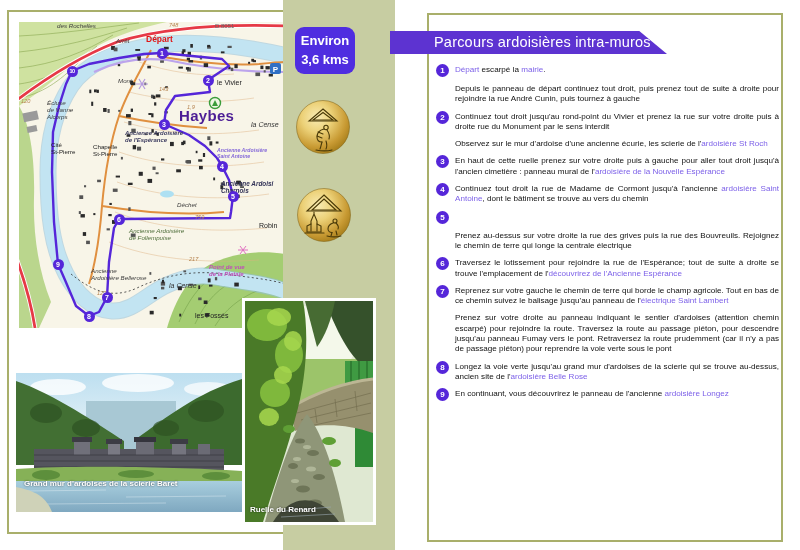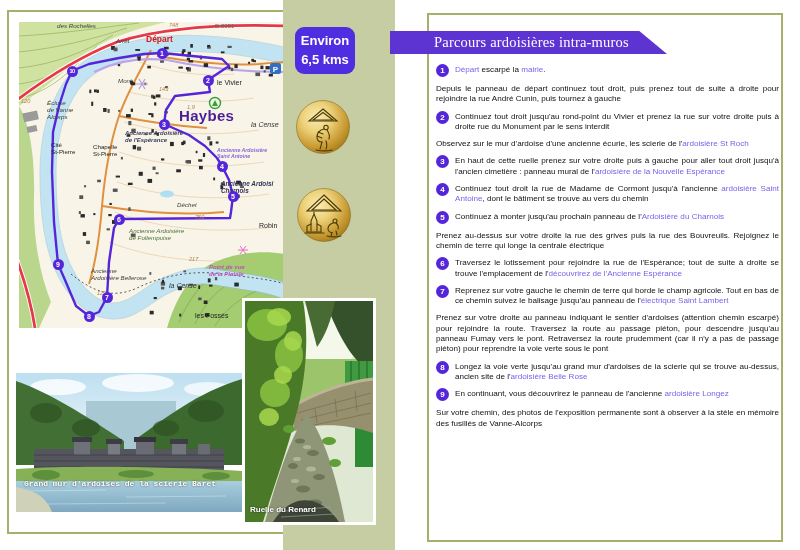--- a/index.html
+++ b/index.html
@@ -6,21 +6,21 @@
   html,body { width:800px; height:550px; }
   body { position:relative; background:#ffffff; font-family:"Liberation Sans",sans-serif; overflow:hidden; }
 
   
   .strip { position:absolute; left:283px; top:0; width:112px; height:550px; background:#c7cda2; z-index:3; }
   .left-panel { position:absolute; left:7px; top:10px; width:383px; height:524px; border:2px solid #a9af6b; background:#fff; z-index:1; }
   .right-panel { position:absolute; left:427px; top:13px; width:356px; height:529px; border:2px solid #a9af6b; background:#fff; z-index:2; }
 
   .banner { position:absolute; left:390px; top:31px; width:277px; height:23px; background:#5d33d1; z-index:6;
             clip-path:polygon(0 0, 90% 0, 100% 100%, 0 100%); }
-  .banner span { display:block; color:#fff; font-family:Liberation Serif, serif; font-size:14.5px; line-height:23px; padding-left:44px; letter-spacing:.2px; white-space:nowrap; }
+  .banner span { display:block; color:#fff; font-family:Liberation Sans, sans-serif; font-size:14.5px; line-height:23px; padding-left:44px; letter-spacing:.2px; white-space:nowrap; }
 
   .dist-badge { position:absolute; left:295px; top:27px; width:60px; height:47px; background:#4f2de0; border-radius:9px; z-index:5;
                 color:#fff; font-weight:bold; font-size:13px; text-align:center; display:flex; flex-direction:column; justify-content:center; line-height:1.45; }
 
   .medallion { position:absolute; width:54px; height:54px; z-index:5; }
   .med1 { left:296px; top:100px; } .med2 { left:297px; top:188px; }
 
   
   .map-wrap { position:absolute; left:19px; top:22px; width:266px; height:306px; z-index:2; overflow:hidden; }
   .map-wrap svg { position:absolute; left:0; top:0; }
@@ -41,32 +41,32 @@
   .s-fuch { font-size:6px; font-style:italic; font-weight:bold; color:#c050b8; }
   .rb { position:absolute; width:11px; height:11px; border-radius:50%; background:#5526d9; color:#fff;
         font-size:7px; font-weight:bold; text-align:center; line-height:11px; }
   .rb.two { font-size:5.5px; letter-spacing:-.5px; }
 
   
   .photo-bottom { position:absolute; left:16px; top:373px; width:226px; height:139px; z-index:2; }
   .photo-vert { position:absolute; left:242px; top:298px; width:134px; height:227px; background:#fff; padding:3px; z-index:4; }
   .photo-vert .inner { position:relative; width:128px; height:221px; overflow:hidden; }
   .caption { position:absolute; color:#fff; font-weight:bold; font-size:8px; text-shadow:0 0 2px rgba(0,0,0,.7); white-space:nowrap; }
-  .cap-b { left:8px; bottom:24px;font-family:Liberation Mono, monospace; }
+  .cap-b { left:8px; bottom:24px; }
   .cap-v { left:5px; bottom:8px; }
 
   
   .steps { position:absolute; left:7px; top:50px; width:343px; }
   .block { margin-bottom:7px; }
   .step { display:flex; }
   .stepnum { flex:0 0 13px; width:13px; height:13px; border-radius:50%; background:#5526d9; color:#fff;
              font-size:8px; font-weight:bold; text-align:center; line-height:13px; margin-right:6px; margin-top:-1px; }
   .stepnum.two { font-size:6.5px; letter-spacing:-.3px; }
   .steptext, .para { font-size:8.1px; line-height:10.3px; color:#111; text-align:justify; }
-  .para { }
+  .para { margin-left:19px; }
   .lk { color:#7b5fe8; }
 </style>
 </head>
 <body>
 
 <div class="strip"></div>
 
 <div class="left-panel"></div>
 
 <div class="map-wrap">
@@ -387,21 +387,21 @@
       <div class="rb" style="left: 94.5px; top: 191.5px;">6</div>
       <div class="rb" style="left: 82.5px; top: 269.5px;">7</div>
       <div class="rb" style="left: 64.5px; top: 288.5px;">8</div>
       <div class="rb" style="left: 33.5px; top: 236.5px;">9</div>
       <div class="rb two" style="left: 47.5px; top: 43.5px;">10</div>
     </div>
 </div>
 
 <div class="dist-badge">
   <span>Environ</span>
-  <span>6,5 kms</span>
+  <span>3,6 kms</span>
 </div>
 
 <div class="medallion med1">
   <svg width="54" height="54" viewBox="0 0 54 54">
     <defs>
       <radialGradient id="goldg1" cx="38%" cy="32%" r="80%">
         <stop offset="0%" stop-color="#f9ecb4"></stop>
           <stop offset="35%" stop-color="#ecd178"></stop>
         <stop offset="70%" stop-color="#c89a33"></stop>
           <stop offset="100%" stop-color="#96700f"></stop>
@@ -591,35 +591,33 @@
       <div class="block step">
         <div class="stepnum">3</div>
         <div class="steptext"><span>En haut de cette ruelle prenez sur votre droite puis à gauche pour aller tout droit jusqu'à l'ancien cimetière : panneau mural de l'</span><span class="lk">ardoisière de la Nouvelle Espérance</span></div>
       </div>
       <div class="block step">
         <div class="stepnum">4</div>
         <div class="steptext"><span>Continuez tout droit la rue de Madame de Cormont jusqu'à l'ancienne </span><span class="lk">ardoisière Saint Antoine</span><span>, dont le bâtiment  se trouve au vers du chemin</span></div>
       </div>
       <div class="block step">
         <div class="stepnum">5</div>
-        <div class="steptext"><span>Continuez à monter jusqu'au prochain panneau de l'</span><span class="lk">Ardoisière du Charnois</span></div>
       </div>
       <div class="block para"><span>Prenez au-dessus sur votre droite la rue des grives puis la rue des Bouvreuils. Rejoignez le chemin de terre qui longe la centrale électrique</span></div>
       <div class="block step">
         <div class="stepnum">6</div>
         <div class="steptext"><span>Traversez le lotissement pour rejoindre la rue de l'Espérance; tout de suite à droite se trouve l'emplacement de l'</span><span class="lk">découvrirez de l'Ancienne Espérance</span></div>
       </div>
       <div class="block step">
         <div class="stepnum">7</div>
         <div class="steptext"><span>Reprenez sur votre gauche le chemin de terre qui borde le champ agricole. Tout en bas de ce chemin suivez le balisage jusqu'au panneau de l'</span><span class="lk">électrique Saint Lambert</span></div>
       </div>
       <div class="block para"><span>Prenez sur votre droite au panneau indiquant le sentier d'ardoises (attention chemin escarpé) pour rejoindre la route. Traversez la route au passage piéton, pour descendre jusqu'au panneau Fumay vers le pont. Retraversez la route prudemment  (car il n'y a pas de passage piéton) pour reprendre la voie verte sous le pont</span></div>
       <div class="block step">
         <div class="stepnum">8</div>
         <div class="steptext"><span>Longez la voie verte jusqu'au grand mur d'ardoises de la scierie qui se trouve au-dessus, ancien site de l'</span><span class="lk">ardoisière Belle Rose</span></div>
       </div>
       <div class="block step">
         <div class="stepnum">9</div>
         <div class="steptext"><span>En continuant, vous découvrirez le panneau de l'ancienne </span><span class="lk">ardoisière Longez</span></div>
       </div>
-      <div class="block para"><span>Sur votre chemin, des photos de l'exposition permanente sont à observer à la stèle en mémoire des fusillés de Vanne-Alcorps</span></div>
     </div>
 </div>
 
 </body></html>

